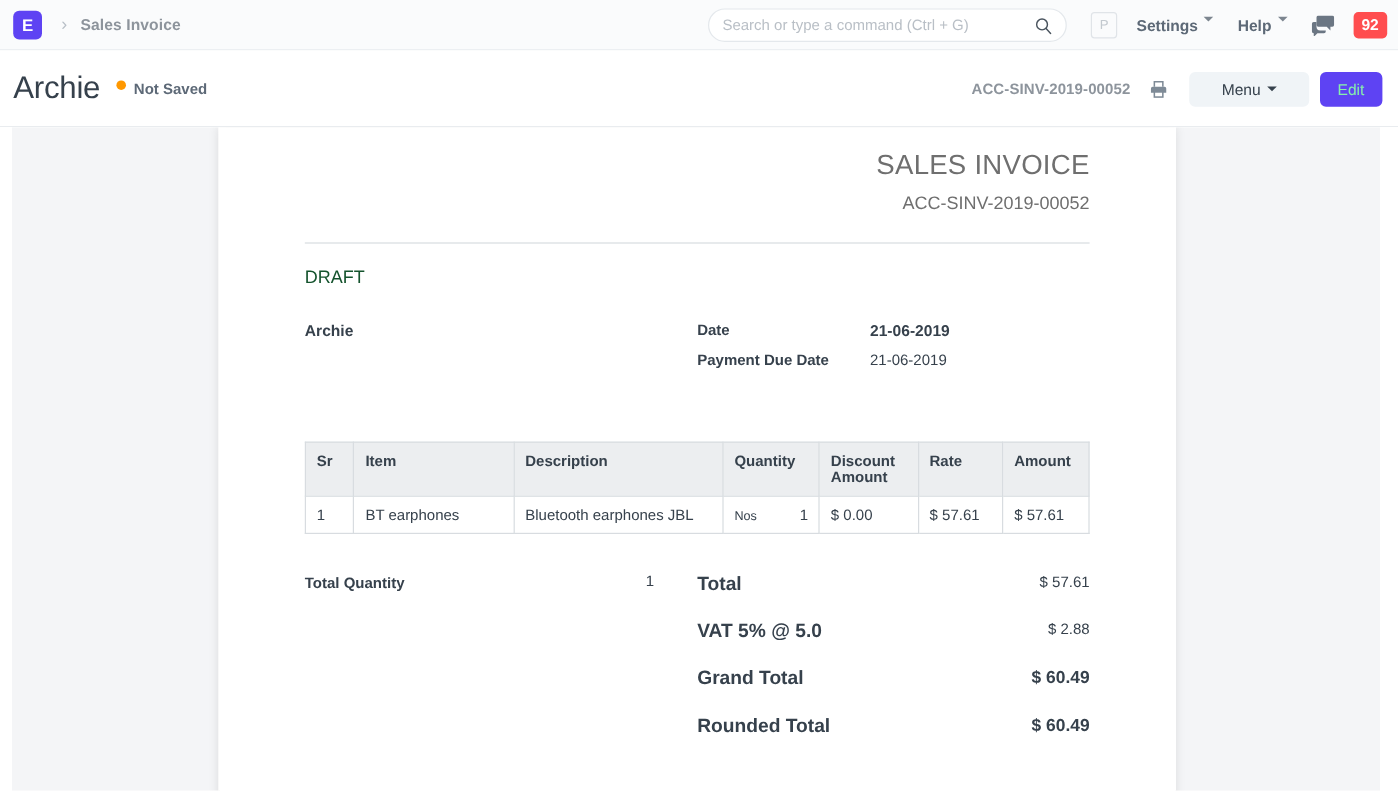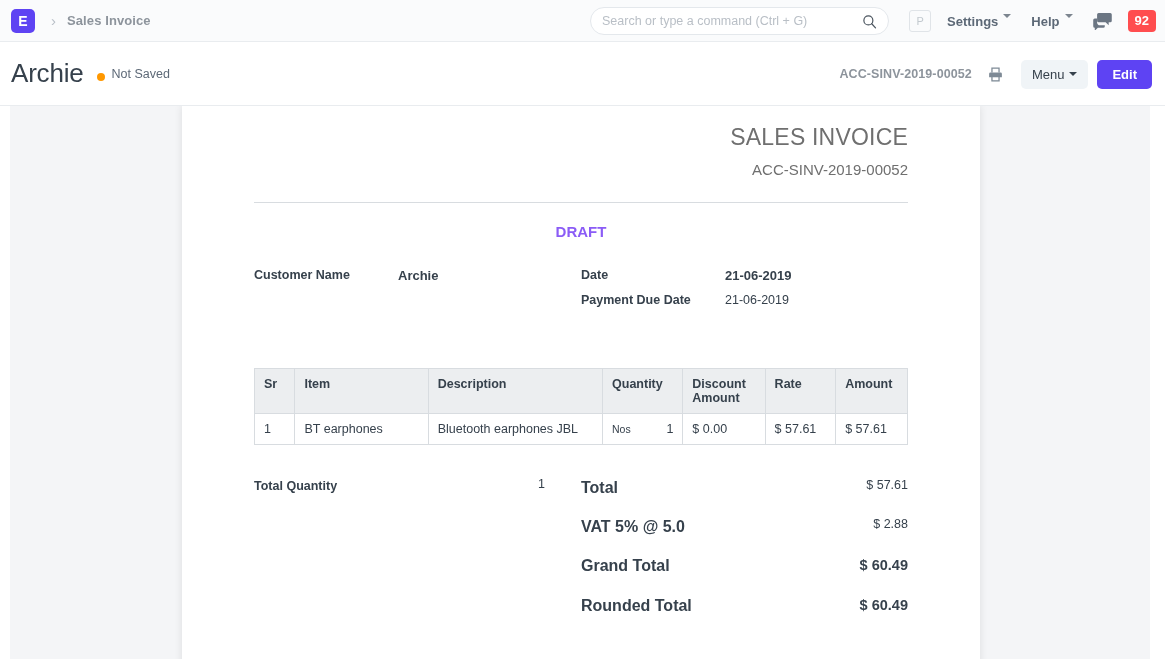--- a/index.html
+++ b/index.html
@@ -115,23 +115,23 @@
     padding: 0 13px 0 11px;
     position: relative;
   }
   .doc-title {
     font-size: 26px;
     font-weight: normal;
     color: #36414c;
     letter-spacing: -.2px;
   }
   .indicator {
-    display: flex; align-items: flex-end;
+    display: flex; align-items: flex-start;
     margin-left: 13px;
-    font-size: 12.5px; font-weight: normal;
+    font-size: 12.5px; font-weight: bold;
     color: #5d6977;
   }
   .indicator .dot {
     width: 8px; height: 8px; border-radius: 50%;
     background: #ff9800;
     margin-right: 7px;
   }
   .head-right {
     position: absolute; right: 13px; top: 0;
     height: 64px;
@@ -143,33 +143,33 @@
     margin-right: 15px;
     letter-spacing: .1px;
   }
   .print-btn { margin-right: 17px; display:flex; align-items:center; cursor: pointer; }
   .btn-default {
     background: #f0f4f7;
     color: #36414c;
     border: 0;
     border-radius: 5px;
     font-size: 13px;
-    padding: 7px 11px;
+    padding: 7px 27px;
     margin-right: 9px;
     font-family: "Liberation Sans", sans-serif;
     cursor: pointer;
     display: flex; align-items: center;
   }
   .btn-default .caret { border-top-color: #36414c; }
   .btn-primary {
     background: #5e43f3;
-    color: #ffffff;
+    color: #86efac;
     border: 0;
     border-radius: 5px;
-    font-size: 13px; font-weight: bold;
+    font-size: 13px; font-weight: normal;
     padding: 7px 15px;
     font-family: "Liberation Sans", sans-serif;
     cursor: pointer;
   }
 
   
   .workspace {
     position: relative;
     height: 553px;
     background: #fff;
@@ -203,24 +203,23 @@
     margin: 0 0 10px 0;
   }
   .inv-sub {
     text-align: right;
     font-size: 15px;
     color: #6f6f6f;
     margin: 0 0 24px 0;
   }
   .hr { border: 0; border-top: 1px solid #d8dce0; margin: 0 0 20px 0; }
   .draft {
-    text-align: center;
     font-size: 15px;
-    font-weight: bold;
-    color: #8b5cf6;
+    font-weight: normal;
+    color: #14532d;
     margin: 0 0 26px 0;
   }
 
   .row2 { display: flex; }
   .col2 { width: 50%; display: flex; }
   .fld-label {
     font-size: 12.5px; font-weight: bold;
     color: #36414c;
     width: 144px;
     flex: 0 0 144px;
@@ -353,21 +352,20 @@
 
   <div class="sheet">
     <div class="sheet-inner">
       <div class="inv-title">SALES INVOICE</div>
       <div class="inv-sub">ACC-SINV-2019-00052</div>
       <hr class="hr">
       <div class="draft">DRAFT</div>
 
       <div class="row2">
         <div class="col2">
-          <div class="fld-label">Customer Name</div>
           <div class="fld-value bold">Archie</div>
         </div>
         <div class="col2">
           <div style="width:100%">
             <div style="display:flex">
               <div class="fld-label">Date</div>
               <div class="fld-value bold">21-06-2019</div>
             </div>
             <div style="display:flex;margin-top:5px">
               <div class="fld-label">Payment Due Date</div>

